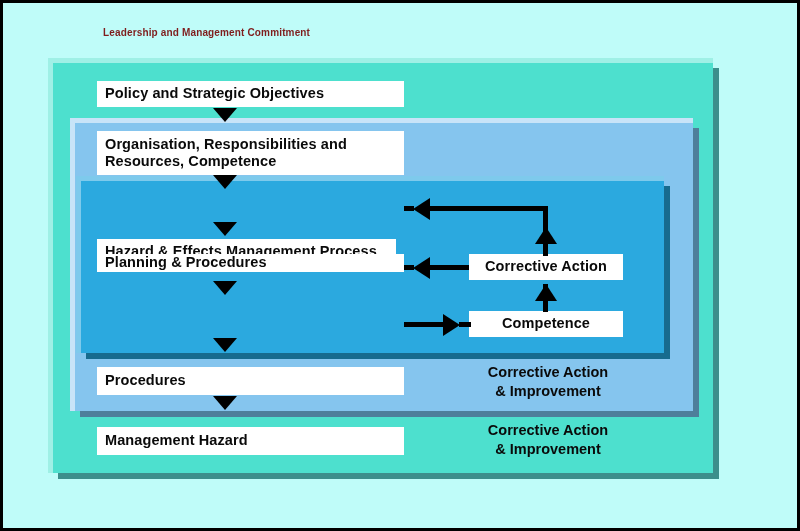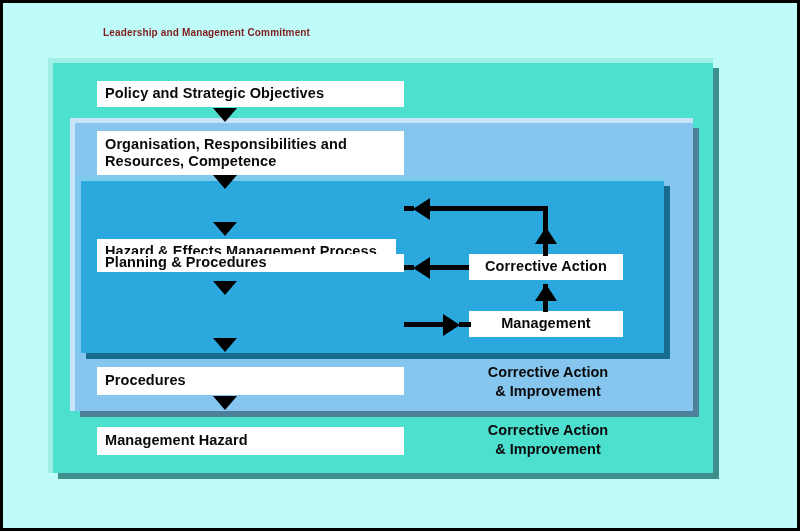--- a/index.html
+++ b/index.html
@@ -171,21 +171,21 @@
   <div id="diagram-title">Leadership and Management Commitment</div>
 
   <div class="pbox" id="box-policy">Policy and Strategic Objectives</div>
   <div class="pbox two-line" id="box-organisation">Organisation, Responsibilities and Resources, Competence</div>
   <div class="pbox" id="box-hazard">Hazard &amp; Effects Management Process</div>
   <div class="pbox" id="box-planning">Planning &amp; Procedures</div>
   <div class="pbox" id="box-assurance">Procedures</div>
   <div class="pbox" id="box-review">Management Hazard</div>
 
   <div class="pbox centered" id="box-corrective-action">Corrective Action</div>
-  <div class="pbox centered" id="box-monitoring">Management</div>
+  <div class="pbox centered" id="box-monitoring">Competence</div>
 
   <div class="tri-down" id="tri-1"></div>
   <div class="tri-down" id="tri-2"></div>
   <div class="tri-down" id="tri-3"></div>
   <div class="tri-down" id="tri-4"></div>
   <div class="tri-down" id="tri-5"></div>
   <div class="tri-down" id="tri-6"></div>
 
   <div class="seg" id="seg-impl-mon-a"></div>
   <div class="tri-right" id="tri-impl-mon"></div>

